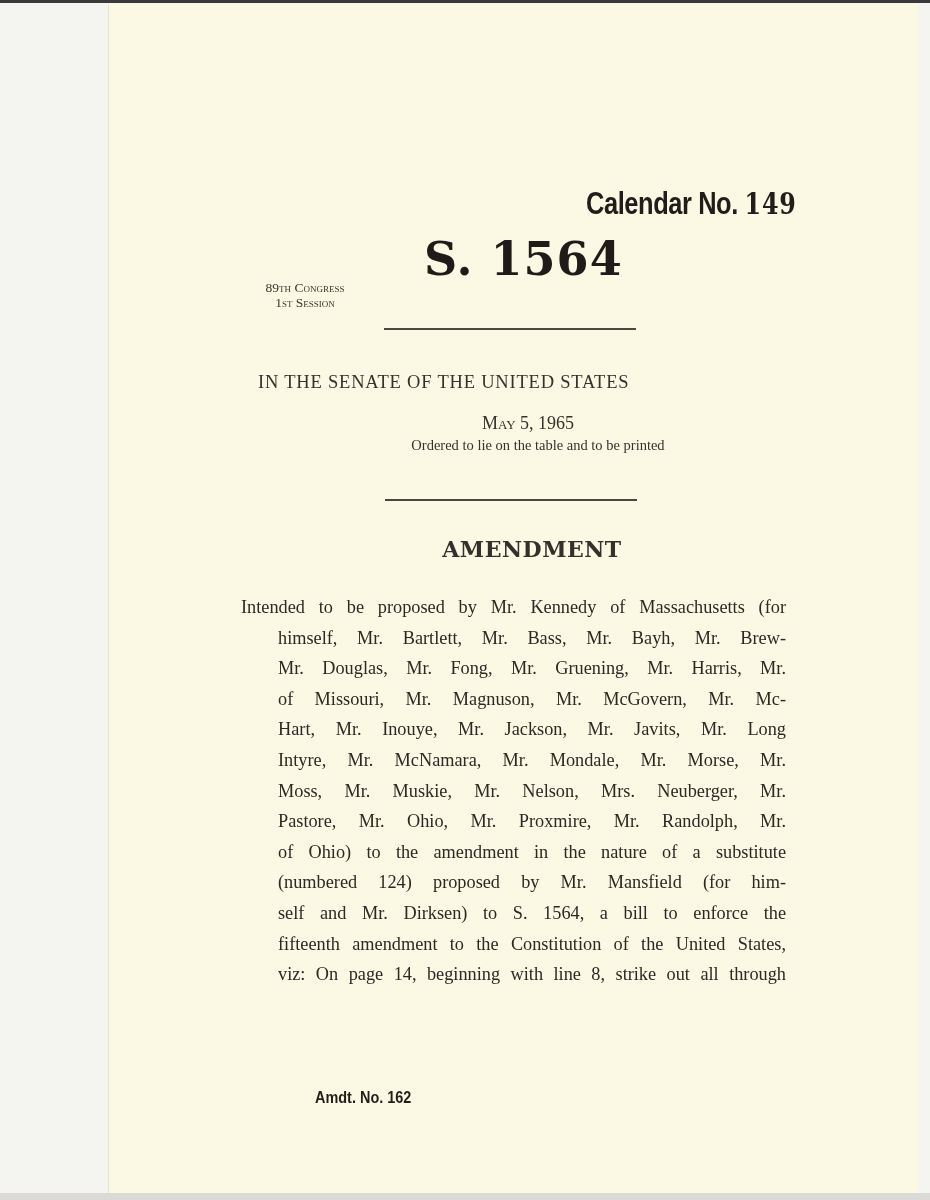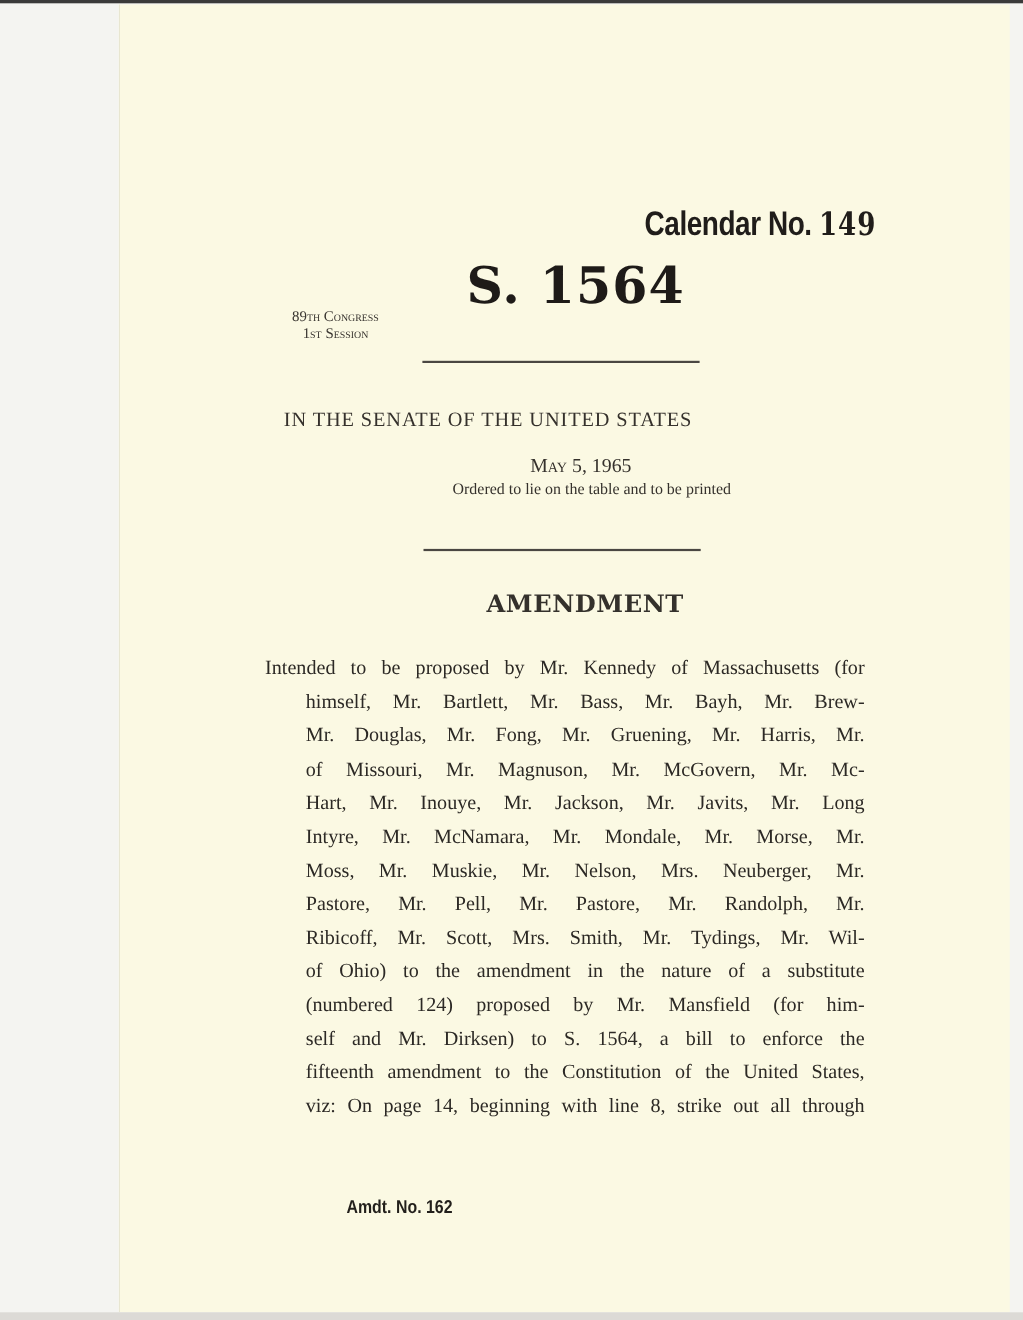--- a/index.html
+++ b/index.html
@@ -95,22 +95,21 @@
 <div class="amend-title">AMENDMENT</div>
 
 <div class="body">
   <span class="line first">Intended to be proposed by Mr. Kennedy of Massachusetts (for</span>
   <span class="line">himself, Mr. Bartlett, Mr. Bass, Mr. Bayh, Mr. Brew-</span>
   <span class="line">Mr. Douglas, Mr. Fong, Mr. Gruening, Mr. Harris, Mr.</span>
   <span class="line">of Missouri, Mr. Magnuson, Mr. McGovern, Mr. Mc-</span>
   <span class="line">Hart, Mr. Inouye, Mr. Jackson, Mr. Javits, Mr. Long</span>
   <span class="line">Intyre, Mr. McNamara, Mr. Mondale, Mr. Morse, Mr.</span>
   <span class="line">Moss, Mr. Muskie, Mr. Nelson, Mrs. Neuberger, Mr.</span>
-  <span class="line">Pastore, Mr. Pell, Mr. Pastore, Mr. Randolph, Mr.</span>
-  <span class="line">Ribicoff, Mr. Scott, Mrs. Smith, Mr. Tydings, Mr. Wil-</span>
+  <span class="line">Pastore, Mr. Ohio, Mr. Proxmire, Mr. Randolph, Mr.</span>
   <span class="line">of Ohio) to the amendment in the nature of a substitute</span>
   <span class="line">(numbered 124) proposed by Mr. Mansfield (for him-</span>
   <span class="line">self and Mr. Dirksen) to S. 1564, a bill to enforce the</span>
   <span class="line">fifteenth amendment to the Constitution of the United States,</span>
   <span class="line">viz: On page 14, beginning with line 8, strike out all through</span>
 </div>
 
 <div class="amdt">Amdt. No. 162</div>
 
 <div class="bottombar"></div>

